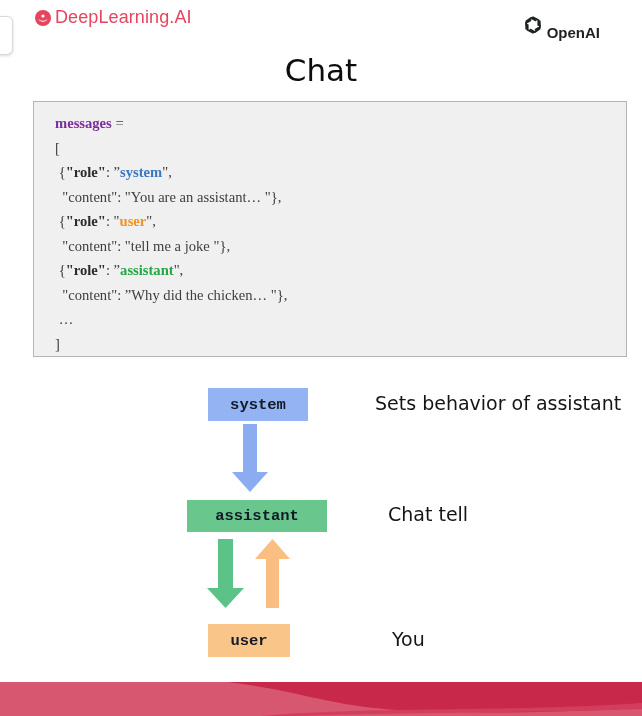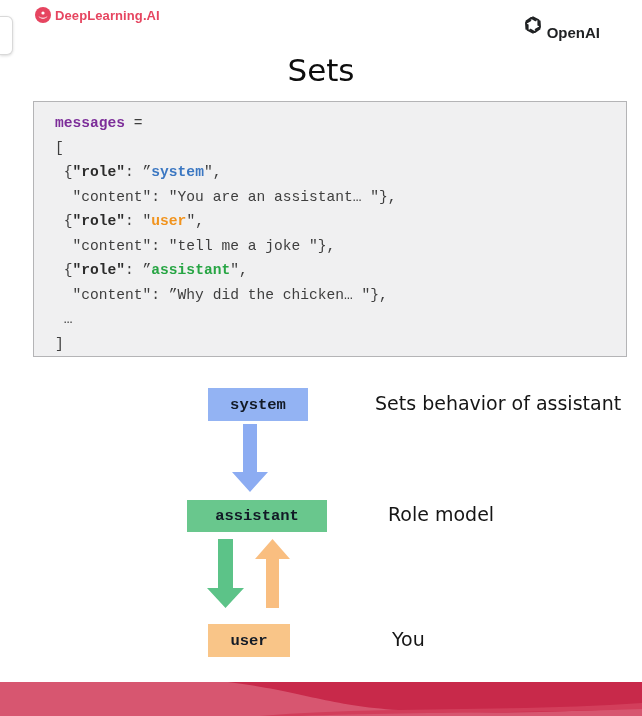--- a/index.html
+++ b/index.html
@@ -4,33 +4,33 @@
 <style>
   html,body{margin:0;padding:0;}
   .slide{position:relative;width:642px;height:716px;background:#ffffff;overflow:hidden;
          font-family:"Liberation Sans",sans-serif;}
 
   
   .tab-handle{position:absolute;left:0;top:16px;width:12px;height:37px;background:#fff;
               border:1px solid #d9d9d9;border-left:none;border-radius:0 6px 6px 0;
               box-shadow:0 1px 3px rgba(0,0,0,.15);}
   .dl-logo{position:absolute;left:35px;top:7px;display:flex;align-items:center;gap:4px;}
-  .dl-logo .dl-text{font-size:13px;font-weight:bold;letter-spacing:.1px;}
+  .dl-logo .dl-text{font-size:18px;font-weight:normal;letter-spacing:.1px;}
   .oa-logo{position:absolute;right:42px;top:8px;display:flex;align-items:center;gap:4px;color:#1f2123;}
   .oa-logo .oa-text{font-size:15px;font-weight:bold;margin-top:16px;}
 
   
   .title{position:absolute;left:0;top:52px;width:100%;text-align:center;
          font-family:"DejaVu Sans",sans-serif;font-size:31px;font-weight:500;color:#0d0d0d;}
 
   
   .code-box{position:absolute;left:33px;top:101px;width:594px;height:256px;box-sizing:border-box;
             background:#f0f0f1;border:1px solid #b4b4b6;
             padding:9px 10px 0 21px;
-            font-family:Liberation Mono, monospace;font-size:14.6px;line-height:24.5px;
+            font-family:Liberation Serif, serif;font-size:14.6px;line-height:24.5px;
             white-space:pre;color:#3e3e3e;}
   .code-line{height:24.5px;}
 
   
   .dg-box{position:absolute;box-sizing:border-box;display:flex;align-items:center;justify-content:center;
           font-family:"Liberation Mono",monospace;font-weight:bold;font-size:15.5px;color:#121a26;}
   .box-system{left:208px;top:388px;width:100px;height:33px;}
   .box-assistant{left:187px;top:500px;width:140px;height:32px;}
   .box-user{left:208px;top:624px;width:82px;height:33px;}
   .dg-label{position:absolute;font-family:"DejaVu Sans",sans-serif;font-size:19px;color:#151515;margin-left:45px;}
@@ -75,35 +75,35 @@
           <path transform="rotate(120 11 11)" d="M11 2.6 L16.9 5.5 L16.9 11"></path>
           <path transform="rotate(180 11 11)" d="M11 2.6 L16.9 5.5 L16.9 11"></path>
           <path transform="rotate(240 11 11)" d="M11 2.6 L16.9 5.5 L16.9 11"></path>
           <path transform="rotate(300 11 11)" d="M11 2.6 L16.9 5.5 L16.9 11"></path>
         </g>
       </svg>
     </span>
     <span class="oa-text">OpenAI</span>
   </div>
 
-  <div class="title">Sets</div>
+  <div class="title">Chat</div>
 
   <div class="code-box"><div class="code-line"><span style="color: rgb(124, 45, 153); font-weight: bold;">messages</span><span style="color: rgb(62, 62, 62);"> =</span></div><div class="code-line"><span style="color: rgb(62, 62, 62);">[</span></div><div class="code-line"><span style="color: rgb(62, 62, 62);"> {</span><span style="color: rgb(43, 43, 43); font-weight: bold;">"role"</span><span style="color: rgb(62, 62, 62);">: ”</span><span style="color: rgb(59, 119, 194); font-weight: bold;">system</span><span style="color: rgb(62, 62, 62);">",</span></div><div class="code-line"><span style="color: rgb(62, 62, 62);">  "content": "You are an assistant… "},</span></div><div class="code-line"><span style="color: rgb(62, 62, 62);"> {</span><span style="color: rgb(43, 43, 43); font-weight: bold;">"role"</span><span style="color: rgb(62, 62, 62);">: "</span><span style="color: rgb(241, 147, 29); font-weight: bold;">user</span><span style="color: rgb(62, 62, 62);">",</span></div><div class="code-line"><span style="color: rgb(62, 62, 62);">  "content": "tell me a joke "},</span></div><div class="code-line"><span style="color: rgb(62, 62, 62);"> {</span><span style="color: rgb(43, 43, 43); font-weight: bold;">"role"</span><span style="color: rgb(62, 62, 62);">: ”</span><span style="color: rgb(39, 165, 68); font-weight: bold;">assistant</span><span style="color: rgb(62, 62, 62);">",</span></div><div class="code-line"><span style="color: rgb(62, 62, 62);">  "content": ”Why did the chicken… "},</span></div><div class="code-line"><span style="color: rgb(62, 62, 62);"> …</span></div><div class="code-line"><span style="color: rgb(62, 62, 62);">]</span></div></div>
 
   <div class="dg-box box-system" style="background: rgb(147, 179, 243);">
     <span>system</span>
   </div>
   <div class="dg-label label-system">Sets behavior of assistant</div>
 
   <div class="arrow arrow-blue" style="background: rgb(140, 172, 242);"></div>
 
   <div class="dg-box box-assistant" style="background: rgb(105, 199, 141);">
     <span>assistant</span>
   </div>
-  <div class="dg-label label-assistant">Role model</div>
+  <div class="dg-label label-assistant">Chat tell</div>
 
   <div class="arrow arrow-green" style="background: rgb(92, 195, 136);"></div>
   <div class="arrow arrow-orange" style="background: rgb(249, 190, 128);"></div>
 
   <div class="dg-box box-user" style="background: rgb(249, 197, 136);">
     <span>user</span>
   </div>
   <div class="dg-label label-user">You</div>
 
   <svg class="banner" viewBox="0 0 642 34" preserveAspectRatio="none">

